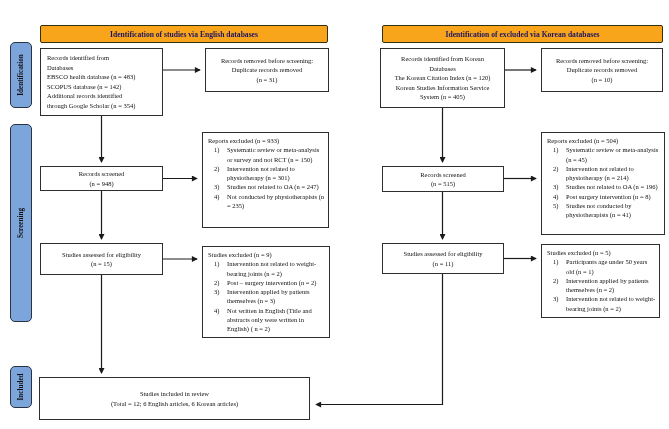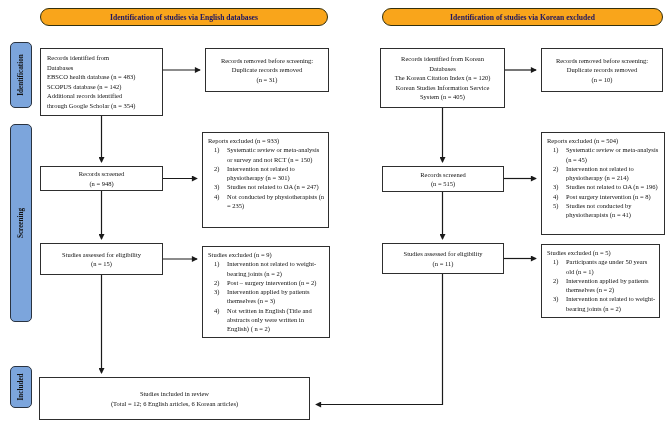--- a/index.html
+++ b/index.html
@@ -6,22 +6,22 @@
     --orange:#F9A51B; --orange-border:#33300e; --header-text:#1b1464;
     --blue:#7CA5DC; --blue-border:#2a3340;
     --box-border:#2e2e2e; --arrow:#1a1a1a; --paper:#ffffff;
   }
   html,body{margin:0;padding:0;}
   body{background:#e8e8e8;font-family:"Liberation Serif","DejaVu Serif",serif;}
   #canvas{position:relative;width:669px;height:429px;background:var(--paper);overflow:hidden;}
   svg.connectors{position:absolute;left:0;top:0;width:669px;height:429px;pointer-events:none;}
 
   .hdr{position:absolute;background:var(--orange);border:1.6px solid var(--orange-border);
-    border-radius:9px;display:flex;align-items:center;justify-content:center;
-    font-weight:bold;font-size:7.6px;color:var(--header-text);box-sizing:border-box;}
+    border-radius:2px;display:flex;align-items:center;justify-content:center;
+    font-weight:bold;font-size:7.6px;color:var(--header-text);box-sizing:border-box;margin-top:17px;}
 
   .stage{position:absolute;background:var(--blue);border:1.6px solid var(--blue-border);
     border-radius:5px;display:flex;align-items:center;justify-content:center;box-sizing:border-box;}
   .stage span{transform:rotate(-90deg);white-space:nowrap;font-weight:bold;font-size:7.2px;color:#111;}
 
   .box{position:absolute;background:#fff;border:1.4px solid var(--box-border);
     box-sizing:border-box;font-size:6.5px;line-height:1.43;color:#111;overflow:hidden;}
   .box.centered{display:flex;flex-direction:column;align-items:center;justify-content:center;text-align:center;}
   .box.lefted{padding:4px 3px 0 6px;text-align:left;}
   .box.listbox{padding:3px 3px 0 5px;text-align:left;}
@@ -54,21 +54,21 @@
       <line x1="442.5" y1="108" x2="442.5" y2="162" marker-end="url(#arr)"></line>
       <line x1="442.5" y1="192" x2="442.5" y2="239" marker-end="url(#arr)"></line>
       <path d="M442.5,274 L442.5,404.5 L316,404.5" marker-end="url(#arr)"></path>
       <line x1="505" y1="70" x2="536" y2="70" marker-end="url(#arr)"></line>
       <line x1="504" y1="178.5" x2="536" y2="178.5" marker-end="url(#arr)"></line>
       <line x1="504" y1="258.5" x2="536" y2="258.5" marker-end="url(#arr)"></line>
     </g>
   </svg>
 
   <div class="hdr" style="left:40px;top:8px;width:288px;height:18px;">Identification of studies via English databases</div>
-  <div class="hdr" style="left:382px;top:8px;width:281px;height:18px;">Identification of studies via Korean excluded</div>
+  <div class="hdr" style="left:382px;top:8px;width:281px;height:18px;">Identification of excluded via Korean databases</div>
 
   <div class="stage" style="left:10px;top:42px;width:22px;height:66px;">
     <span>Identification</span>
   </div>
   <div class="stage" style="left:10px;top:124px;width:22px;height:198px;">
     <span>Screening</span>
   </div>
   <div class="stage" style="left:10px;top:366px;width:22px;height:42px;">
     <span>Included</span>
   </div>

